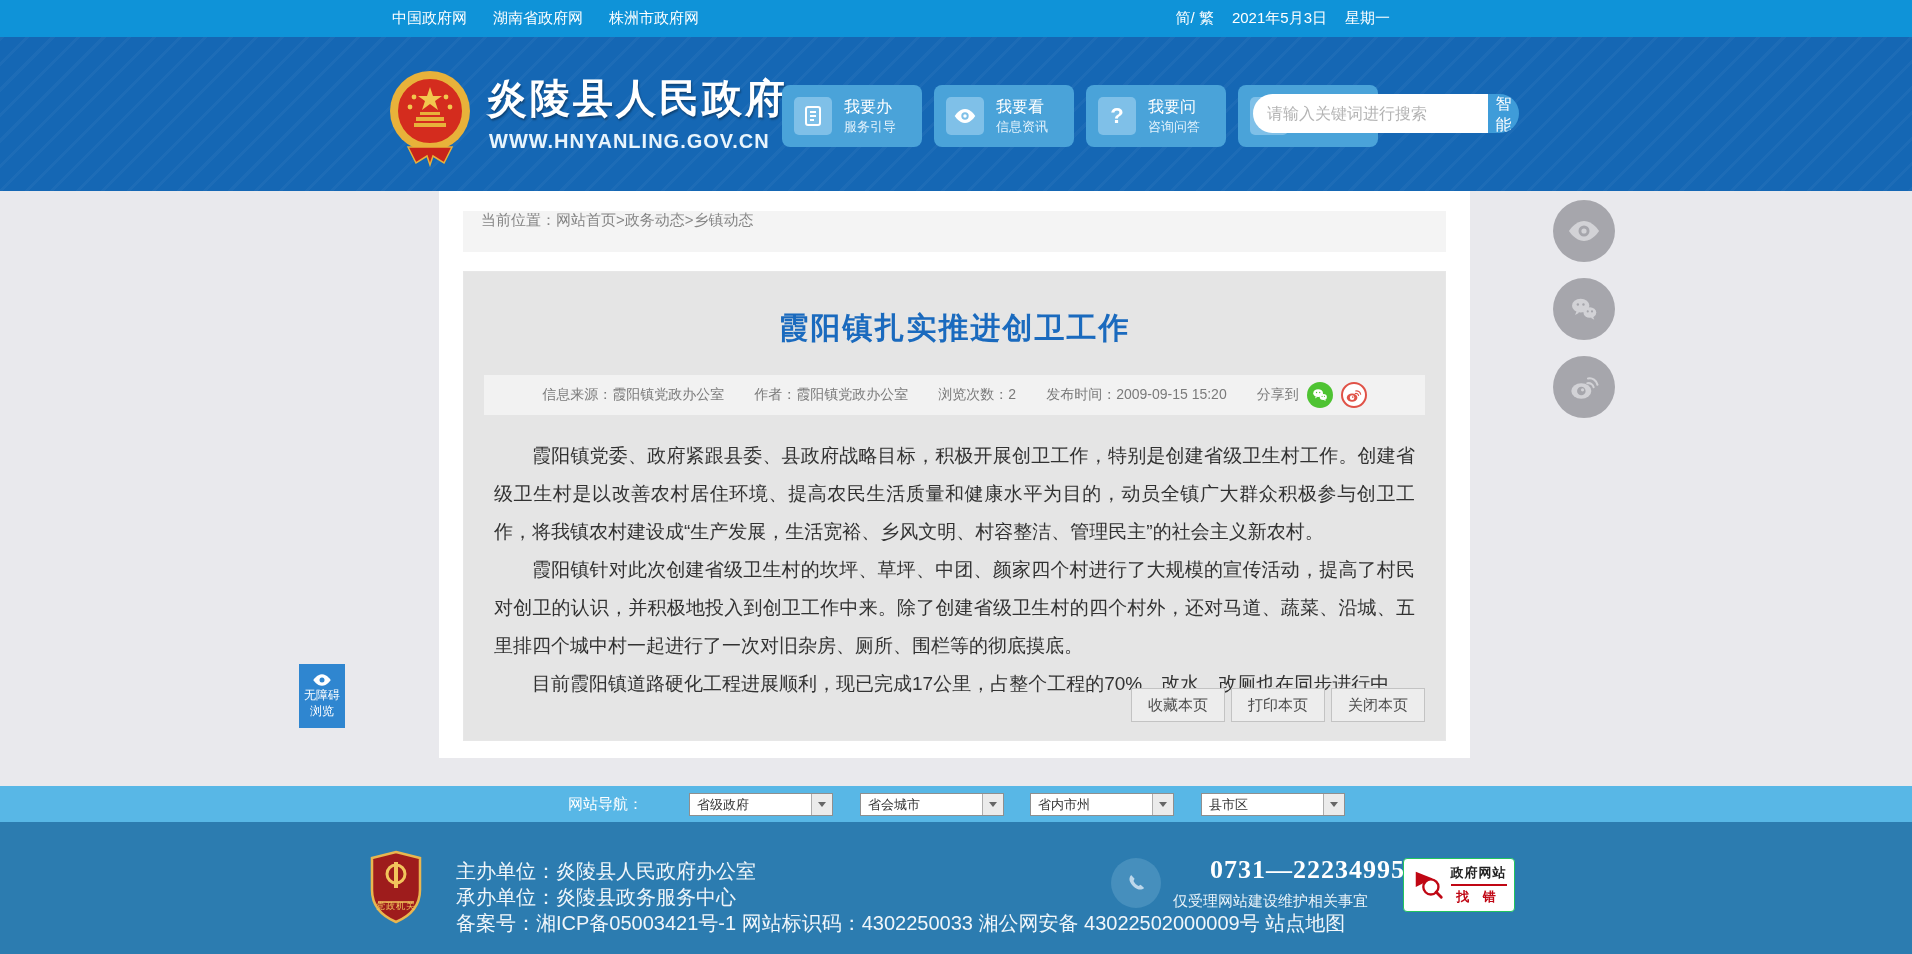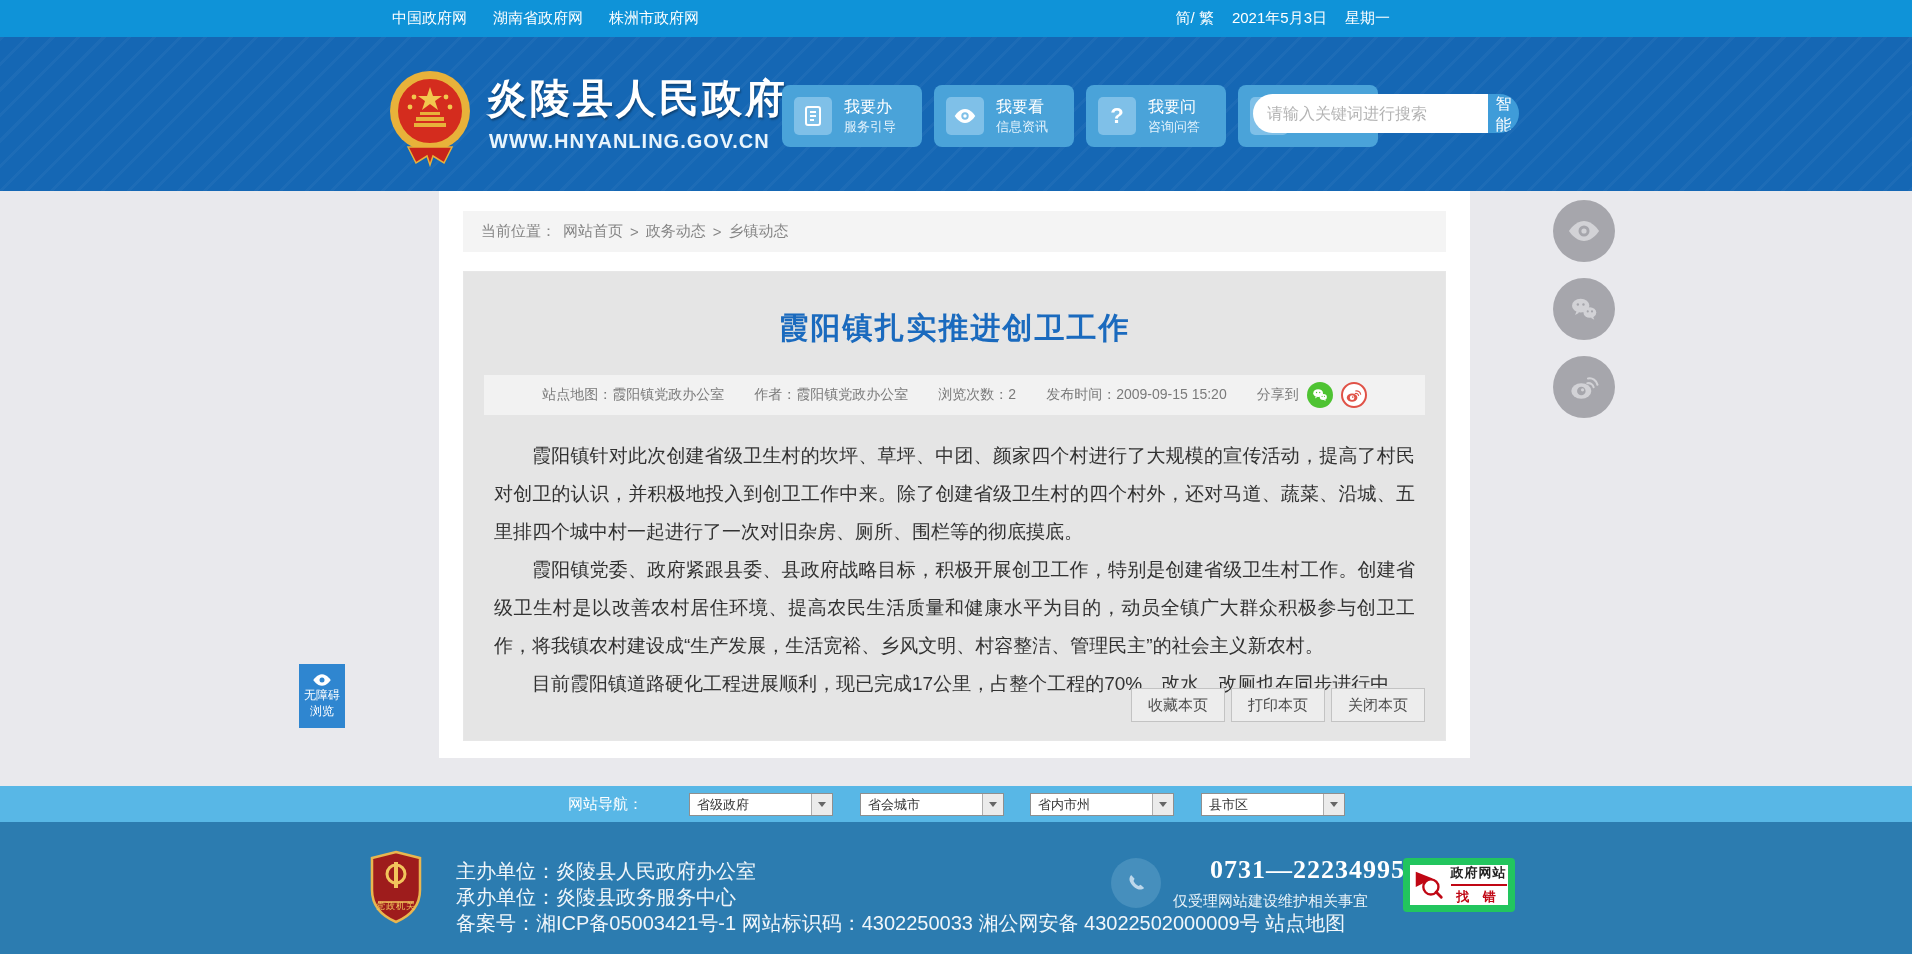--- a/index.html
+++ b/index.html
@@ -26,21 +26,21 @@
   .qtext .l1 { font-size:16px; display:block; }
   .qtext .l2 { font-size:13px; display:block; color:#e3f2fc; }
   .search-pill { position:absolute; left:1253px; top:57px; width:266px; height:39px; border-radius:20px; overflow:hidden; display:flex; }
   .search-pill input { flex:1; border:none; outline:none; padding:12px 14px; font-size:16px; color:#555; font-family:inherit; }
   .search-pill input::placeholder { color:#b4b4b4; }
   .search-pill button { width:90px; border:none; background:#3f9cd9; color:#fff; font-size:16px; cursor:pointer; font-family:inherit; }
 
   
   .main { position:absolute; left:0; top:191px; width:1912px; height:595px; background:#e9e9ed; }
   .card { position:absolute; left:439px; top:0; width:1031px; height:567px; background:#fff; }
-  .breadcrumb { position:absolute; left:24px; top:20px; width:983px; height:41px; background:#f4f4f4; display:flex; align-items:center; padding-left:18px; font-size:15px; color:#858585; gap:7px; }
+  .breadcrumb { position:absolute; left:24px; top:20px; width:983px; height:41px; background:#f4f4f4; display:flex; padding-left:18px; font-size:15px; color:#858585; }
   .breadcrumb a { color:#858585; }
   .article { position:absolute; left:24px; top:80px; width:983px; height:470px; background:#e5e5e5; border:1px solid #e7e7e7; }
   .article-title { margin-top:36px; text-align:center; font-size:30px; font-weight:bold; color:#1a6abe; letter-spacing:2px; }
   .meta { margin:26px 20px 0 20px; height:40px; background:#f2f2f2; display:flex; align-items:center; justify-content:center; gap:30px; font-size:14px; color:#7a7a7a; }
   .share-wrap { display:flex; align-items:center; gap:8px; }
   .share-btn { width:26px; height:26px; border-radius:50%; display:flex; align-items:center; justify-content:center; cursor:pointer; }
   .share-wechat { background:#4ec332; }
   .share-weibo { background:#fff; border:2px solid #e05247; }
   .body { padding:22px 30px 0 30px; }
   .body p { font-size:19px; line-height:38px; color:#323232; text-indent:2em; text-align:justify; }
@@ -63,21 +63,21 @@
 
   
   .footer { position:absolute; left:0; top:822px; width:1912px; height:132px; background:#2c7cb0; color:#fff; }
   .shield-wrap { position:absolute; left:368px; top:28px; width:56px; height:76px; }
   .shield-label { position:absolute; left:0; bottom:13px; width:56px; text-align:center; font-size:9px; color:#f2c55c; letter-spacing:1px;margin-top:40px; }
   .footer-info { position:absolute; left:456px; top:36px; font-size:20px; line-height:26px; color:#f0f6fa; }
   .footer-info a { color:#f0f6fa; }
   .phone-circle { position:absolute; left:1111px; top:36px; width:50px; height:50px; border-radius:50%; background:#468fbd; display:flex; align-items:center; justify-content:center; }
   .phone-num { position:absolute; left:1173px; top:33px; font-size:26px; font-weight:bold; font-family:"Liberation Serif","DejaVu Serif",serif; letter-spacing:1px;margin-left:37px; }
   .phone-note { position:absolute; left:1173px; top:70px; font-size:15px; color:#e8f2f8;font-family:Liberation Serif, serif; }
-  .err-badge { position:absolute; left:1403px; top:36px; width:112px; height:54px; background:#fff; border:7px solid #22c55e; border-radius:4px; display:flex; align-items:center; justify-content:center; gap:5px; cursor:pointer; }
+  .err-badge { position:absolute; left:1403px; top:36px; width:112px; height:54px; background:#fff; border:1px solid #22c55e; border-radius:4px; display:flex; align-items:center; justify-content:center; gap:5px; cursor:pointer; }
   .err-text { text-align:center; }
   .err-text .t1 { font-size:13px; color:#222; font-weight:bold; letter-spacing:1px; border-bottom:2px solid #c00714; padding-bottom:2px; display:block; }
   .err-text .t2 { font-size:13px; color:#c00714; font-weight:bold; letter-spacing:5px; display:block; margin-top:2px; }
 </style>
 </head>
 <body>
 
 <div id="app">
 
   <div class="topbar">
@@ -172,21 +172,21 @@
         <span>&gt;</span>
         <a href="#">政务动态</a>
         <span>&gt;</span>
         <a href="#">乡镇动态</a>
       </div>
 
       <div class="article">
         <h1 class="article-title">霞阳镇扎实推进创卫工作</h1>
 
         <div class="meta">
-          <span>站点地图：霞阳镇党政办公室</span>
+          <span>信息来源：霞阳镇党政办公室</span>
           <span>作者：霞阳镇党政办公室</span>
           <span>浏览次数：2</span>
           <span>发布时间：2009-09-15 15:20</span>
           <span class="share-wrap">
             <span>分享到</span>
             <span class="share-btn share-wechat">
               <svg width="18" height="18" viewBox="0 0 24 24">
                   <ellipse cx="9.5" cy="9.5" rx="6.5" ry="5.2" fill="#fff"></ellipse>
                   <path d="M6.5 13.5 l-1.2 3 3-1.7 z" fill="#fff"></path>
                   <circle cx="7.4" cy="8.6" r=".9" fill="#4ec332"></circle>
@@ -203,22 +203,22 @@
                   <circle cx="10" cy="15" r="3.2" fill="#fff"></circle>
                   <circle cx="10.9" cy="14.1" r="1.2" fill="#e05247"></circle>
                   <path d="M14.5 9.2 c2-.6 4.2.7 4.7 2.9" stroke="#e05247" fill="none" stroke-width="1.6" stroke-linecap="round"></path>
                   <path d="M15 5.6 c3.2-.8 6.5 1.4 7.1 4.7" stroke="#e05247" fill="none" stroke-width="1.6" stroke-linecap="round"></path>
                 </svg>
             </span>
           </span>
         </div>
 
         <div class="body">
+          <p>霞阳镇党委、政府紧跟县委、县政府战略目标，积极开展创卫工作，特别是创建省级卫生村工作。创建省级卫生村是以改善农村居住环境、提高农民生活质量和健康水平为目的，动员全镇广大群众积极参与创卫工作，将我镇农村建设成“生产发展，生活宽裕、乡风文明、村容整洁、管理民主”的社会主义新农村。</p>
           <p>霞阳镇针对此次创建省级卫生村的坎坪、草坪、中团、颜家四个村进行了大规模的宣传活动，提高了村民对创卫的认识，并积极地投入到创卫工作中来。除了创建省级卫生村的四个村外，还对马道、蔬菜、沿城、五里排四个城中村一起进行了一次对旧杂房、厕所、围栏等的彻底摸底。</p>
-          <p>霞阳镇党委、政府紧跟县委、县政府战略目标，积极开展创卫工作，特别是创建省级卫生村工作。创建省级卫生村是以改善农村居住环境、提高农民生活质量和健康水平为目的，动员全镇广大群众积极参与创卫工作，将我镇农村建设成“生产发展，生活宽裕、乡风文明、村容整洁、管理民主”的社会主义新农村。</p>
           <p>目前霞阳镇道路硬化工程进展顺利，现已完成17公里，占整个工程的70%。改水、改厕也在同步进行中。</p>
         </div>
 
         <div class="actions">
           <button>收藏本页</button>
           <button>打印本页</button>
           <button>关闭本页</button>
         </div>
       </div>
     </div>

